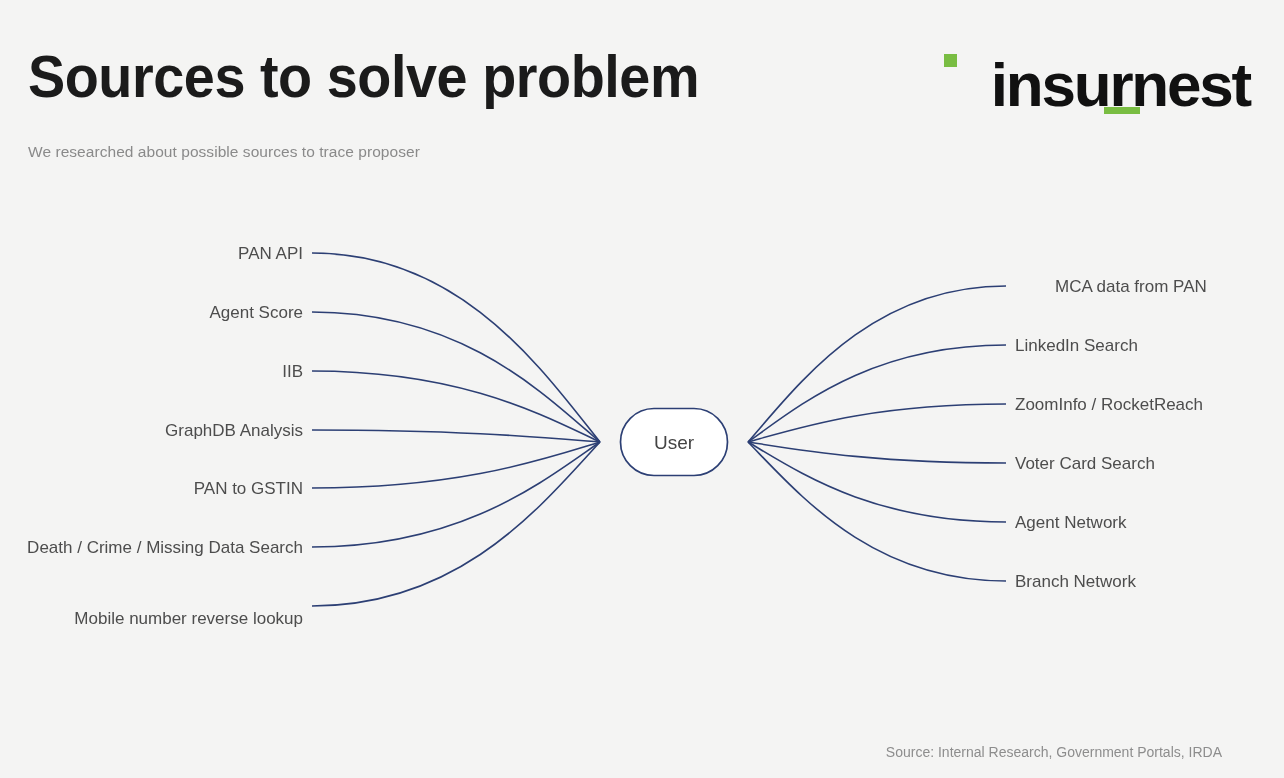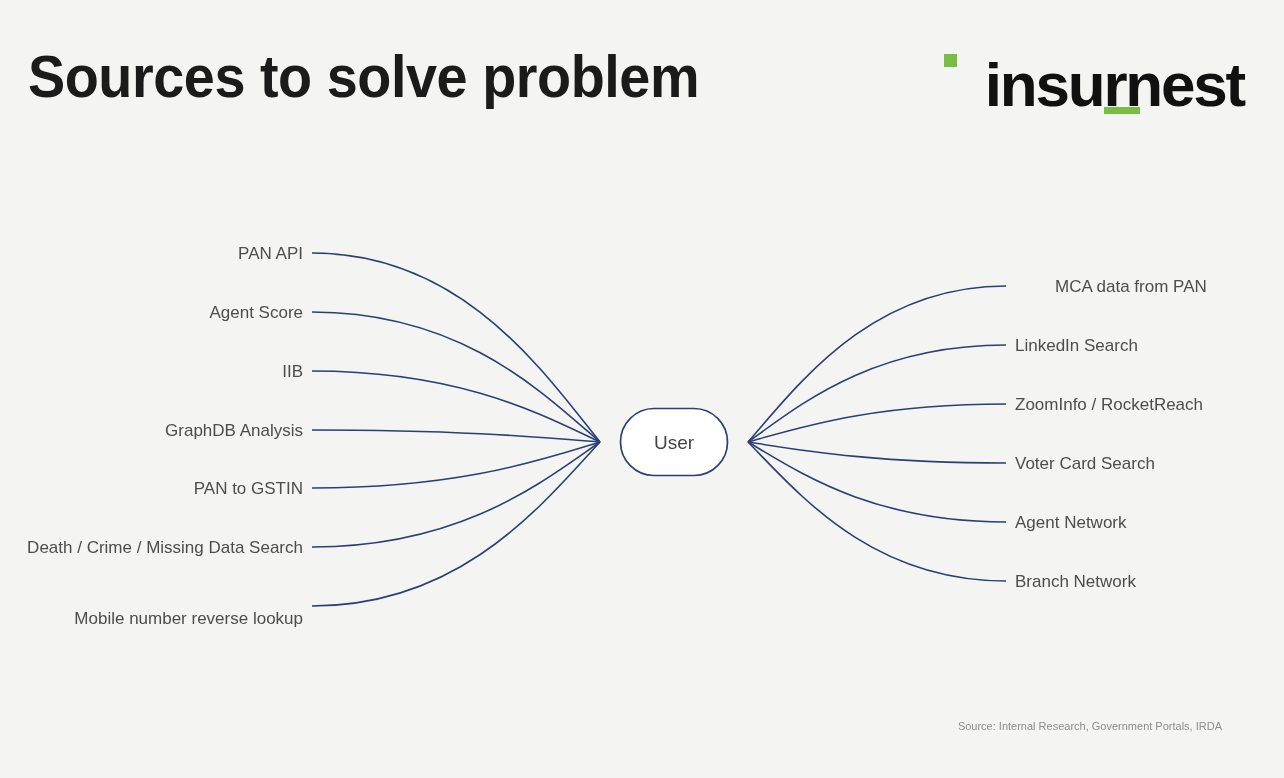--- a/index.html
+++ b/index.html
@@ -49,21 +49,21 @@
   
   #brand-logo {
     position: absolute;
     right: 34px;
     top: 50px;
     height: 70px;
     width: 320px;
   }
   #brand-logo .logo-word {
     position: absolute;
-    right: 6px;
+    right: 0;
     top: 0;
     font-size: 62px;
     font-weight: 700;
     letter-spacing: -2.2px;
     color: #111111;
     line-height: 70px;
     white-space: nowrap;
   }
   #brand-logo .logo-dot {
     position: absolute;
@@ -134,32 +134,33 @@
     font-size: 19px;
     color: #444444;
     transform: translateY(-50%);
     line-height: 1;
   }
 
   
   #source-note {
     position: absolute;
     right: 62px;
-    top: 720px;
-    font-size: 11px;
+    top: 744px;
+    font-size: 14px;
     color: #8d8d8d;
     white-space: nowrap;
   }
 </style>
 </head>
 <body>
 
 <div id="slide">
 
   <div id="page-title">Sources to solve problem</div>
+  <div id="page-subtitle">We researched about possible sources to trace proposer</div>
 
   <div id="brand-logo">
     <div class="logo-inner">
       <div class="logo-word">insurnest</div>
       <div class="logo-dot"></div>
       <div class="logo-underline"></div>
     </div>
   </div>
 
   <div id="diagram">

